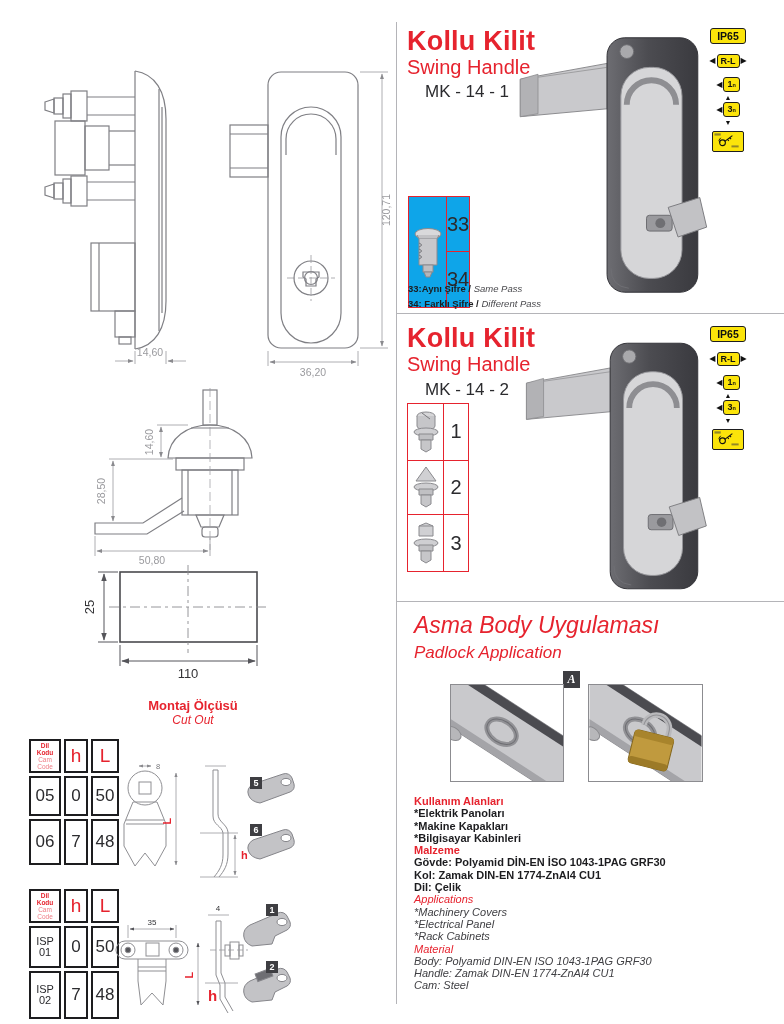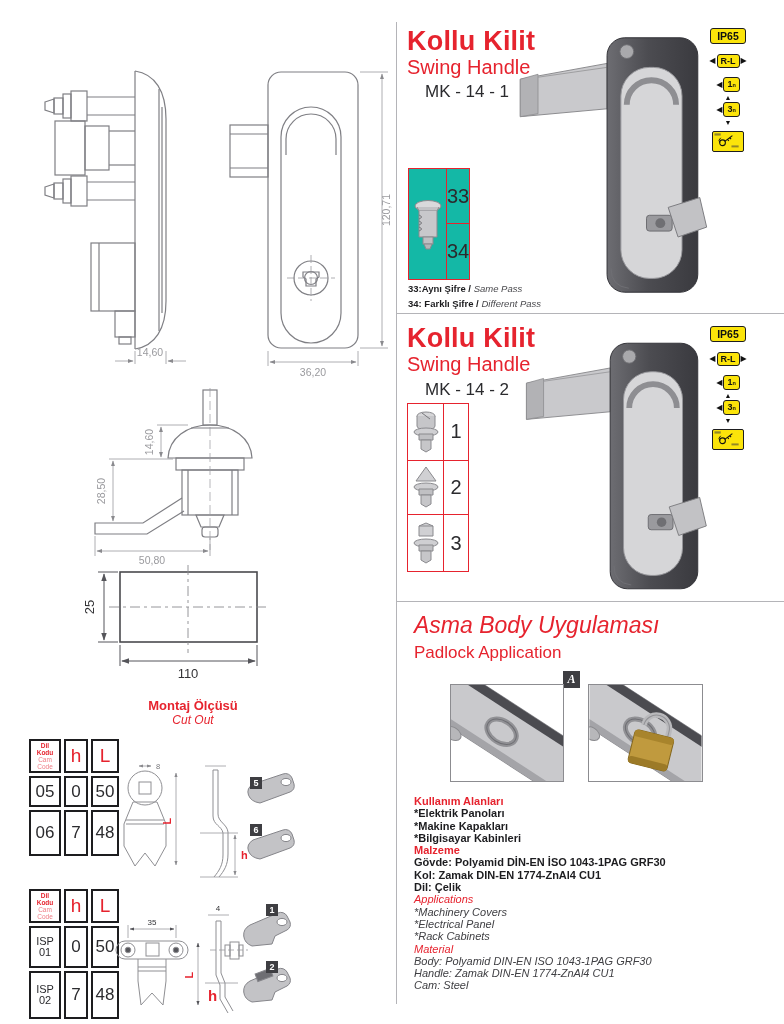--- a/index.html
+++ b/index.html
@@ -7,23 +7,23 @@
         font-family:"Liberation Sans",sans-serif;color:#222;}
   .abs{position:absolute;}
   
   .div-v{position:absolute;width:1px;background:#b4b4b8;}
   .div-h{position:absolute;height:1px;background:#b4b4b8;}
   
   .h-tr{position:absolute;color:#e6232e;font-weight:bold;font-size:27px;letter-spacing:.2px;}
   .h-en{position:absolute;color:#e6232e;font-size:20px;font-weight:normal;}
   .h-code{position:absolute;color:#2b2b2e;font-size:17px;margin-left:18px;}
   .h-tr-i{position:absolute;color:#e6232e;font-style:italic;font-size:23px;font-weight:normal;}
-  .h-en-i{position:absolute;color:#e6232e;font-size:17px;}
-  
-  .kbox{position:absolute;display:grid;grid-template-columns:38px 1fr;border:1.5px solid #e6232e;background:#14b8a6;}
+  .h-en-i{position:absolute;color:#e6232e;font-style:italic;font-size:17px;}
+  
+  .kbox{position:absolute;display:grid;grid-template-columns:38px 1fr;border:1.5px solid #e6232e;background:#0ea5e9;margin-top:28px;}
   .kb-cell{display:flex;align-items:center;justify-content:center;}
   .kb-img{grid-row:1/3;border-right:1.5px solid #e6232e;}
   .kb-num{font-size:20px;color:#2b2b2e;}
   .kb-top{border-bottom:1.5px solid #e6232e;}
   .ibox{position:absolute;display:grid;grid-template-columns:36px 1fr;grid-template-rows:1fr 1fr 1fr;border:1.5px solid #e6232e;background:#fff;}
   .ib-img{border-right:1.5px solid #e6232e;display:flex;align-items:center;justify-content:center;}
   .ib-mid{border-top:1.5px solid #e6232e;border-bottom:1.5px solid #e6232e;}
   .ib-num{display:flex;align-items:center;justify-content:center;font-size:20px;color:#2b2b2e;}
   .note{position:absolute;font-size:9.5px;color:#1c1c1f;}
   .note b{font-weight:bold;}
@@ -244,21 +244,21 @@
   <table class="ctab" style="left:26px;top:736px;">
     <tbody>
         <tr style="height:30px">
       <td class="c-code hdr-code">
         <div class="t1">Dil Kodu</div>
         <div class="t2">Cam Code</div>
       </td>
       <td class="c-h hdr-hl">h</td>
       <td class="c-l hdr-hl">L</td>
     </tr>
-    <tr style="height:31px">
+    <tr style="height:40px">
       <td class="cell-v">05</td>
       <td class="cell-v">0</td>
       <td class="cell-v">50</td>
     </tr>
     <tr style="height:46px">
       <td class="cell-v">06</td>
       <td class="cell-v">7</td>
       <td class="cell-v">48</td>
     </tr>
   </tbody>

